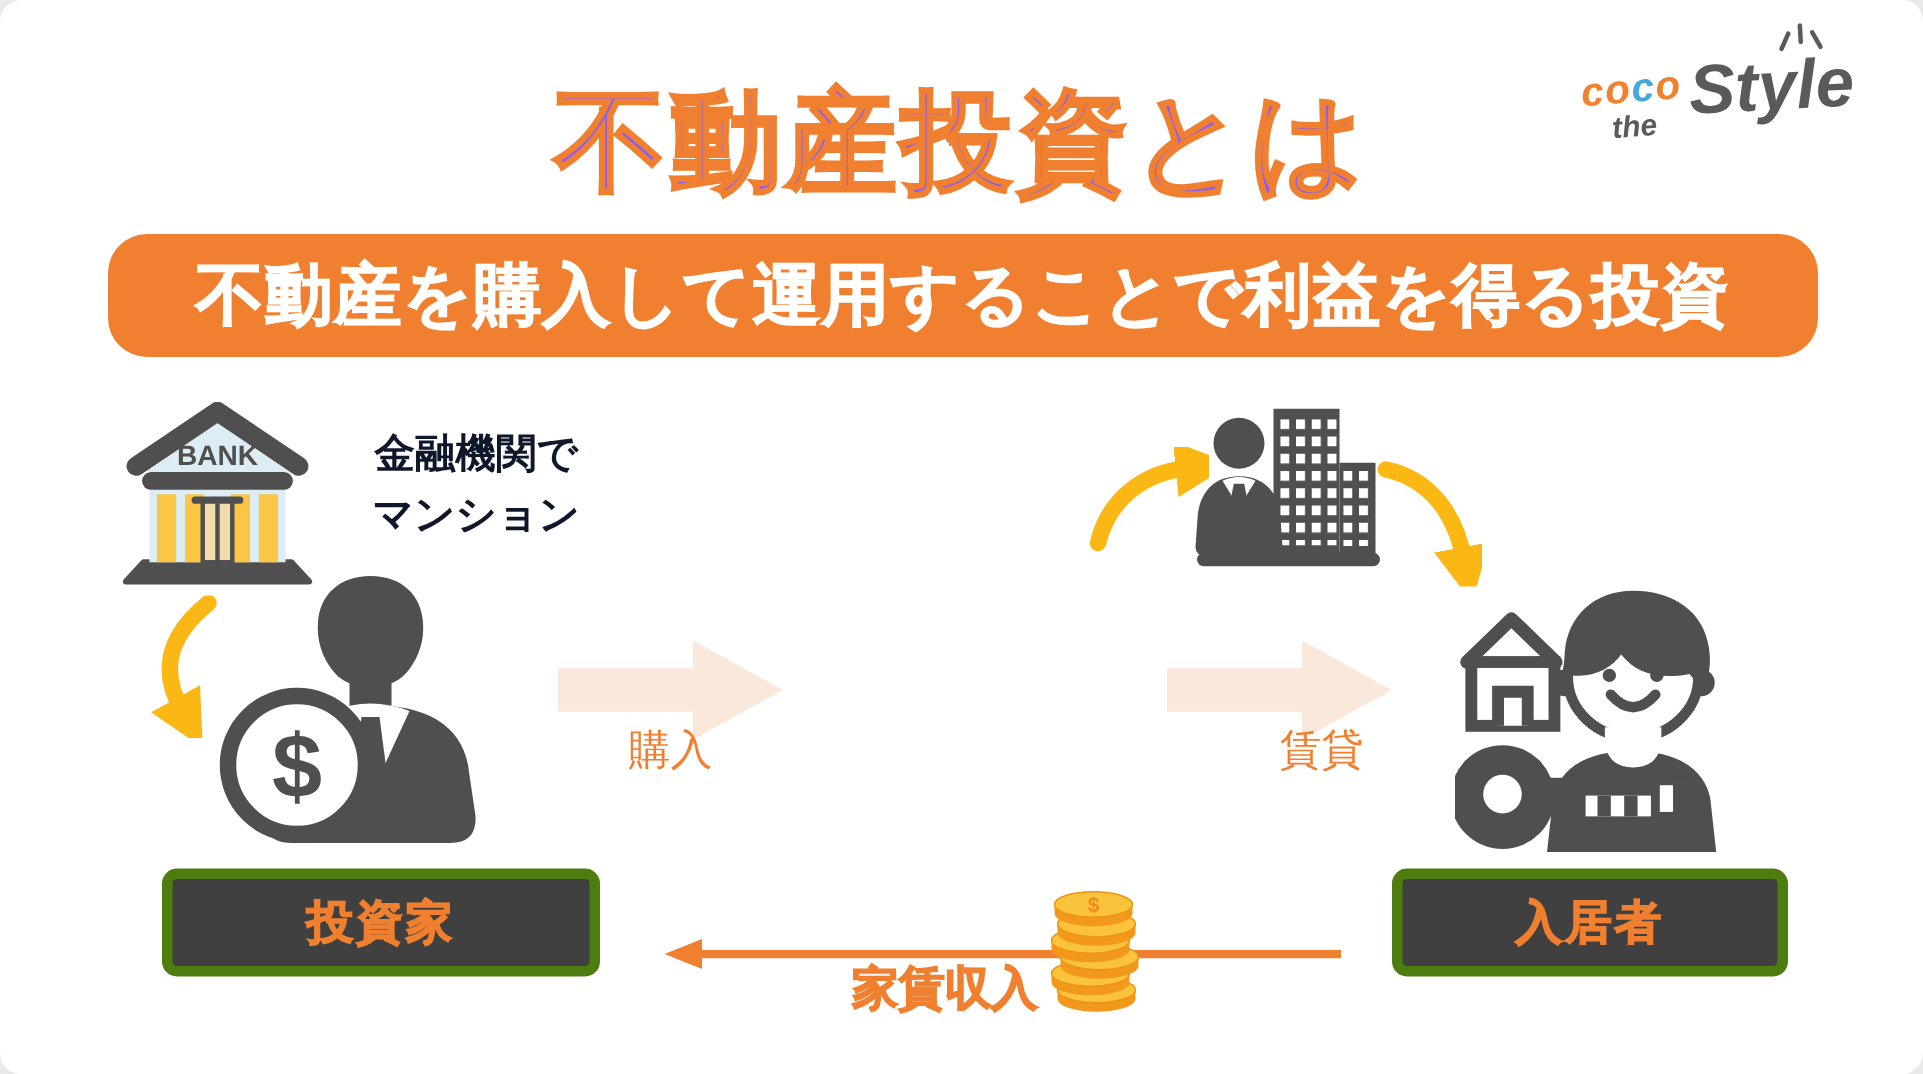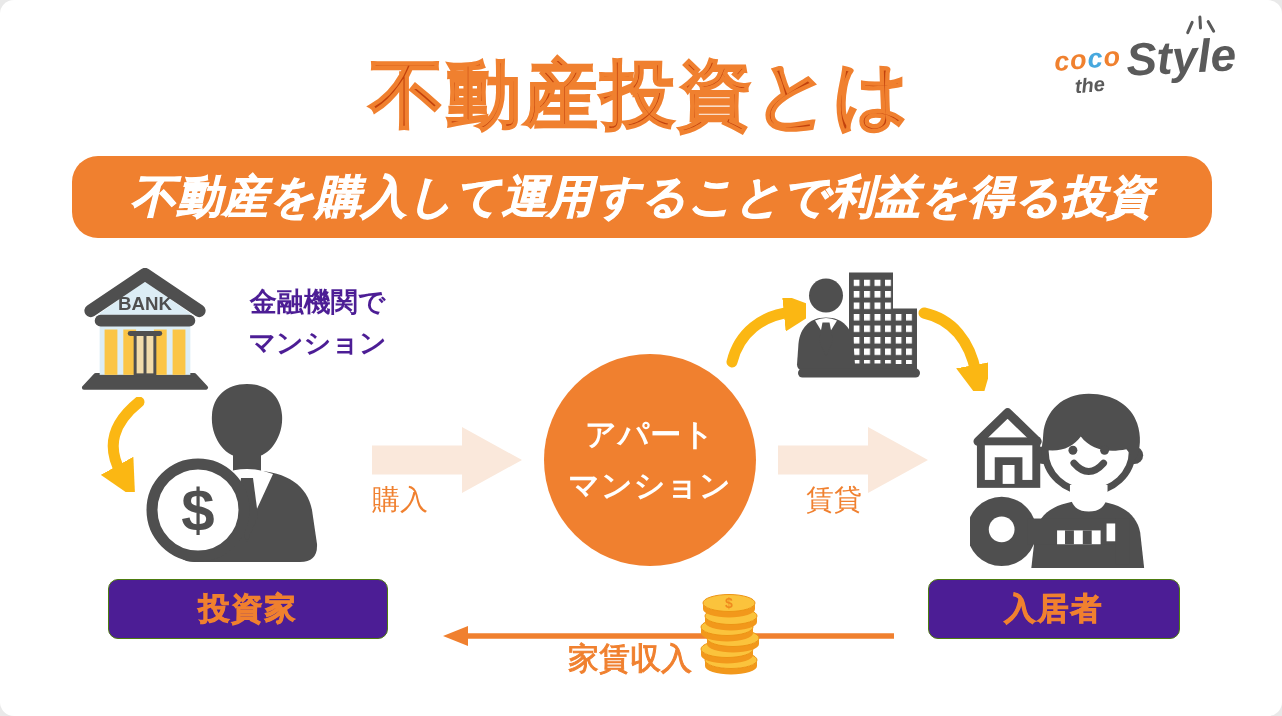--- a/index.html
+++ b/index.html
@@ -8,39 +8,39 @@
   
   .logo{position:absolute;top:30px;right:46px;display:flex;align-items:flex-start;}
   .logo-left{display:flex;flex-direction:column;align-items:center;margin-top:16px;margin-right:4px;transform:rotate(-5deg);}
   .logo-coco{font-size:27px;font-weight:bold;font-style:italic;color:#F0812F;letter-spacing:1px;line-height:1;}
   .logo-coco .blue{color:#47A8DE;}
   .logo-the{font-size:20px;font-weight:bold;font-style:italic;color:#5A5A5A;line-height:1;margin-top:2px;}
   .logo-style{position:relative;font-size:46px;font-weight:bold;font-style:italic;color:#5A5A5A;line-height:1.2;transform:rotate(-3deg);}
   .logo-sparkle{position:absolute;top:-16px;left:58px;}
   
   .title{position:absolute;top:46px;left:0;width:100%;text-align:center;
-         font-size:74px;font-weight:bold;color:#c2410c;letter-spacing:3px;-webkit-text-stroke:2px #F0802F;}
+         font-size:74px;font-weight:bold;color:#8b5cf6;letter-spacing:3px;-webkit-text-stroke:2px #F0802F;}
   .banner{position:absolute;left:72px;right:70px;top:156px;height:82px;background:#F0802F;
           border-radius:26px;display:flex;align-items:center;justify-content:center;}
-  .banner-text{font-size:45px;font-weight:bold;color:#ffffff;letter-spacing:1px;font-style:italic;-webkit-text-stroke:1px #ffffff;}
+  .banner-text{font-size:45px;font-weight:bold;color:#ffffff;letter-spacing:1px;-webkit-text-stroke:1px #ffffff;}
   
   .abs{position:absolute;}
-  .orange-caption{color:#4c1d95;font-weight:bold;text-align:center;}
+  .orange-caption{color:#0f172a;font-weight:bold;text-align:center;}
   .loan-caption{left:230px;top:282px;width:175px;font-size:27px;line-height:1.5;}
-  .flow-label{width:150px;text-align:left;font-size:28px;color:#F0802F;}
-  .income-label{left:568px;top:638px;font-size:31px;font-weight:normal;color:#F0802F;-webkit-text-stroke:1px #F0802F;}
+  .flow-label{width:150px;text-align:center;font-size:28px;color:#F0802F;}
+  .income-label{left:568px;top:638px;font-size:31px;font-weight:bold;color:#F0802F;-webkit-text-stroke:1px #F0802F;}
   
   .block-arrow{width:150px;height:66px;background:#FAE8DB;
                clip-path:polygon(0 28%,60% 28%,60% 0,100% 50%,60% 100%,60% 72%,0 72%);}
   
   .circle-node{left:544px;top:354px;width:212px;height:212px;border-radius:50%;background:#F0802F;
                display:flex;flex-direction:column;align-items:center;justify-content:center;}
   .circle-node .line{color:#ffffff;font-size:31px;font-weight:bold;line-height:1.65;letter-spacing:1px;}
   
-  .label-box{border:1px solid #4d7c0f;border-radius:10px;background:#4c1d95;
+  .label-box{border:7px solid #4d7c0f;border-radius:10px;background:#404040;
              display:flex;align-items:center;justify-content:center;}
   .label-box span{font-size:31px;font-weight:bold;color:#F0802F;-webkit-text-stroke:1px #F0802F;letter-spacing:2px;}
   .box-investor{left:108px;top:579px;width:278px;height:58px;}
   .box-resident{left:928px;top:579px;width:250px;height:58px;}
 </style>
 </head>
 <body>
 
 <div class="stage">
 
@@ -107,24 +107,20 @@
     <text x="51" y="157" text-anchor="middle" font-size="60" font-weight="bold" fill="#4F4F4F">$</text>
   </svg>
 
   <div class="abs label-box box-investor">
     <span>投資家</span>
   </div>
 
   <div class="abs block-arrow" style="left:372px;top:427px;"></div>
   <div class="abs flow-label" style="left:372px;top:481px;">購入</div>
 
-  <div class="abs circle-node">
-    <div class="line">アパート</div>
-    <div class="line">マンション</div>
-  </div>
 
   <svg class="abs" style="left:724px;top:298px;" width="82" height="72" viewBox="0 0 82 72">
     <path d="M8 64 C 15 35 38 17 68 14" fill="none" stroke="#FBB713" stroke-width="11" stroke-linecap="round" marker-end="url(#ah)"></path>
   </svg>
 
   <svg class="abs" style="left:792px;top:266px;" width="134" height="120" viewBox="0 0 134 115">
     <defs>
       <pattern id="winA" x="61.5" y="11" width="10.5" height="11.5" patternUnits="userSpaceOnUse">
         <rect width="6" height="6.5" fill="#ffffff"></rect>
       </pattern>

